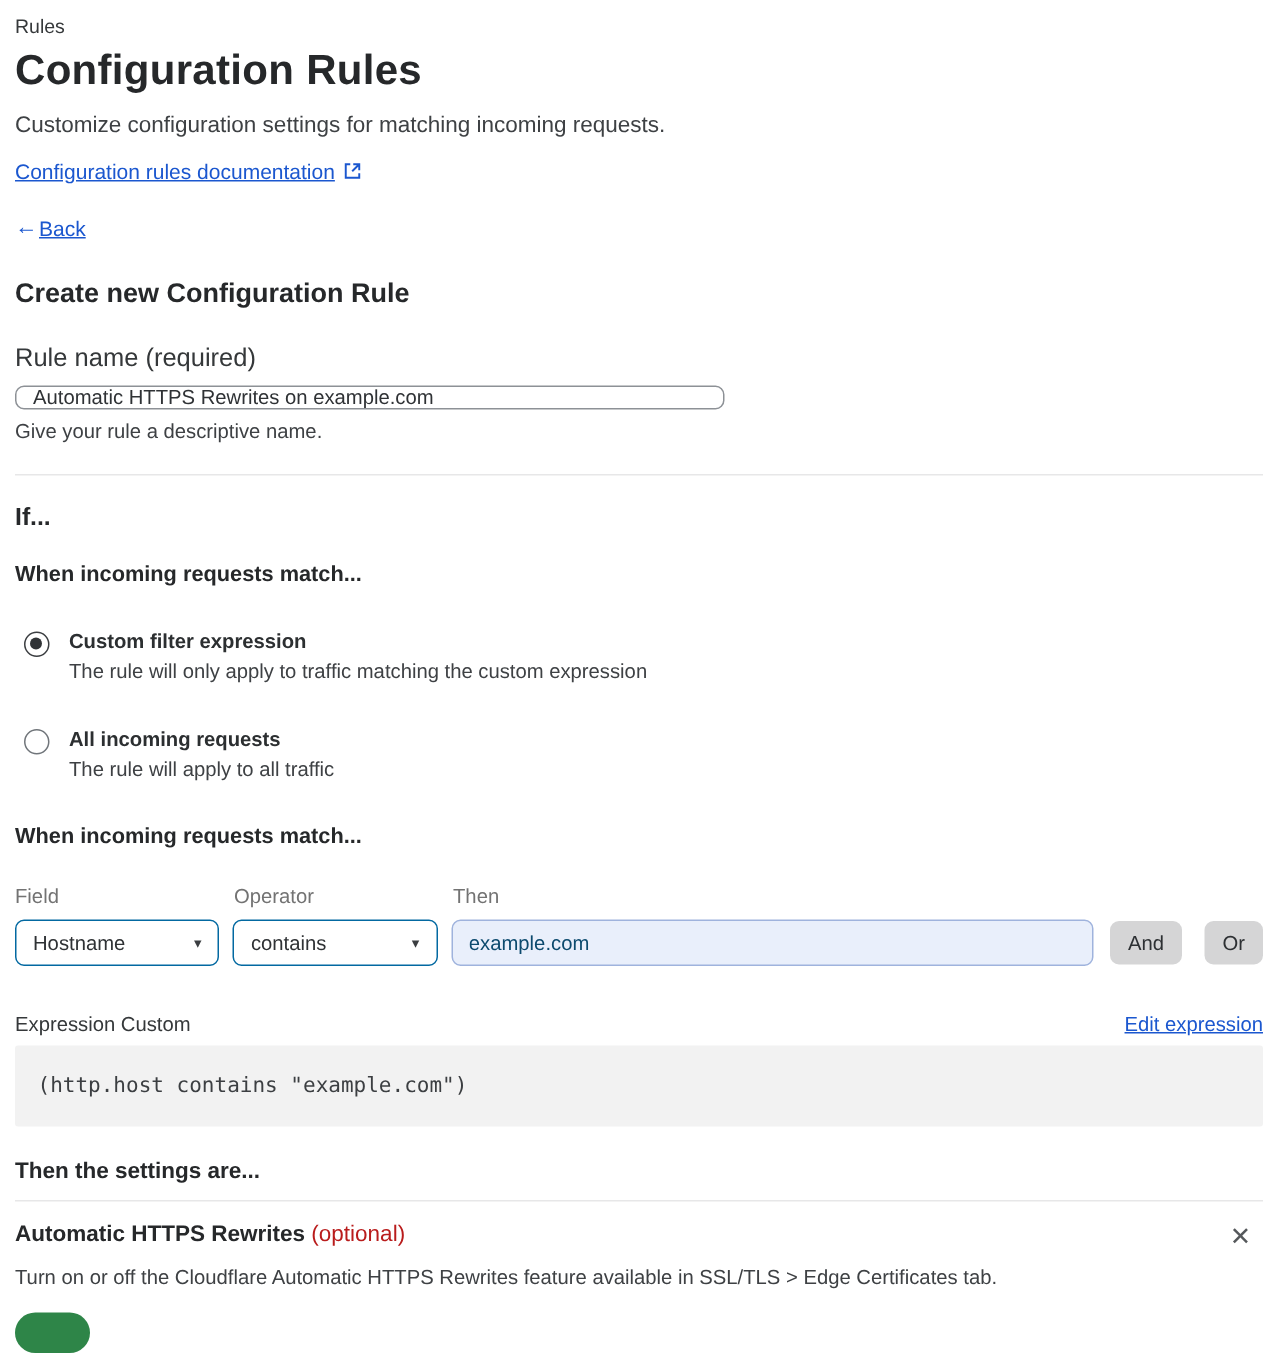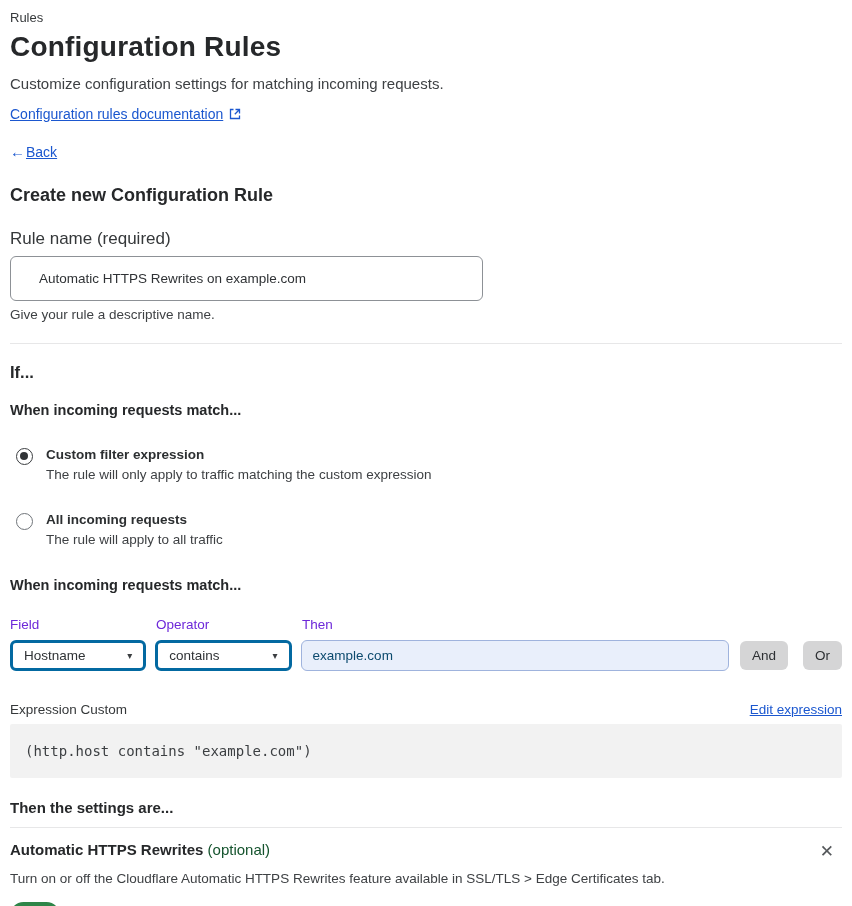--- a/index.html
+++ b/index.html
@@ -29,24 +29,24 @@
 
   .back-row { font-size: 14px; margin-bottom: 25px; display: flex; align-items: center; }
   .back-arrow { color: #1b57cf; text-decoration: none; margin-right: 1px; font-size: 15px; }
 
   
   .section-heading { font-size: 18px; font-weight: 700; color: #26282a; margin-bottom: 23px; }
 
   .field-label { font-size: 17px; color: #35383a; margin-bottom: 7px; }
   .text-input {
     width: 473px;
-    height: 45px;
+    height: 16px;
     border: 1px solid #8d9196;
     border-radius: 6px;
-    padding: 0 28px;
+    padding: 0 11px;
     font-size: 13.5px;
     font-family: "Liberation Sans", sans-serif;
     color: #2f3235;
     background: #ffffff;
     outline: none;
   }
   .helper { font-size: 13.5px; color: #3e4144; margin-top: 6px; }
 
   .divider { border: none; border-top: 1px solid #e7e7e8; margin: 21px 0 0 0; }
 
@@ -71,29 +71,29 @@
     left: 3px; top: 3px;
     width: 8px; height: 8px;
     border-radius: 50%;
     background: #303336;
   }
   .radio-label { font-size: 13.5px; font-weight: 700; color: #2c2f31; margin-bottom: 5px; }
   .radio-desc { font-size: 13.5px; color: #3e4144; }
 
   
   .builder { margin-top: 5px; }
-  .builder-labels { display: flex; font-size: 13.5px; color: #6d28d9; margin-bottom: 8px; }
+  .builder-labels { display: flex; font-size: 13.5px; color: #737373; margin-bottom: 8px; }
   .col-field { width: 137px; margin-right: 9px; }
   .col-operator { width: 137px; margin-right: 9px; }
   .col-value { width: 431px; }
 
   .builder-row { display: flex; align-items: center; }
   .select-box {
     width: 137px; height: 31px;
-    border: 3px solid #0369a1;
+    border: 1px solid #0369a1;
     border-radius: 6px;
     background: #fff;
     display: flex; align-items: center; justify-content: space-between;
     padding: 0 11px;
     font-size: 13.5px;
     color: #2f3235;
     margin-right: 9px;
     cursor: pointer;
   }
   .select-caret { font-size: 10px; color: #3b3e41; }
@@ -142,21 +142,21 @@
 
   
   .settings-heading { font-size: 15px; font-weight: 700; color: #26282a; margin-top: 21px; }
   .settings-divider { border: none; border-top: 1px solid #e7e7e8; margin: 11px 0 0 0; }
   .setting-header {
     display: flex; justify-content: space-between; align-items: flex-start;
     margin-top: 13px;
   }
   .setting-name-wrap { font-size: 15px; color: #26282a; }
   .setting-name { font-weight: 700; }
-  .setting-optional { font-weight: 400; color: #14532d; }
+  .setting-optional { font-weight: 400; color: #b91c1c; }
   .close-btn {
     background: none; border: none; cursor: pointer;
     font-size: 17px; color: #55585b; line-height: 1;
     padding: 2px 4px; margin-right: 4px;
   }
   .setting-desc { font-size: 13.5px; color: #3e4144; margin-top: 9px; }
 
   .toggle {
     margin-top: 16px;
     width: 50px; height: 27px;

